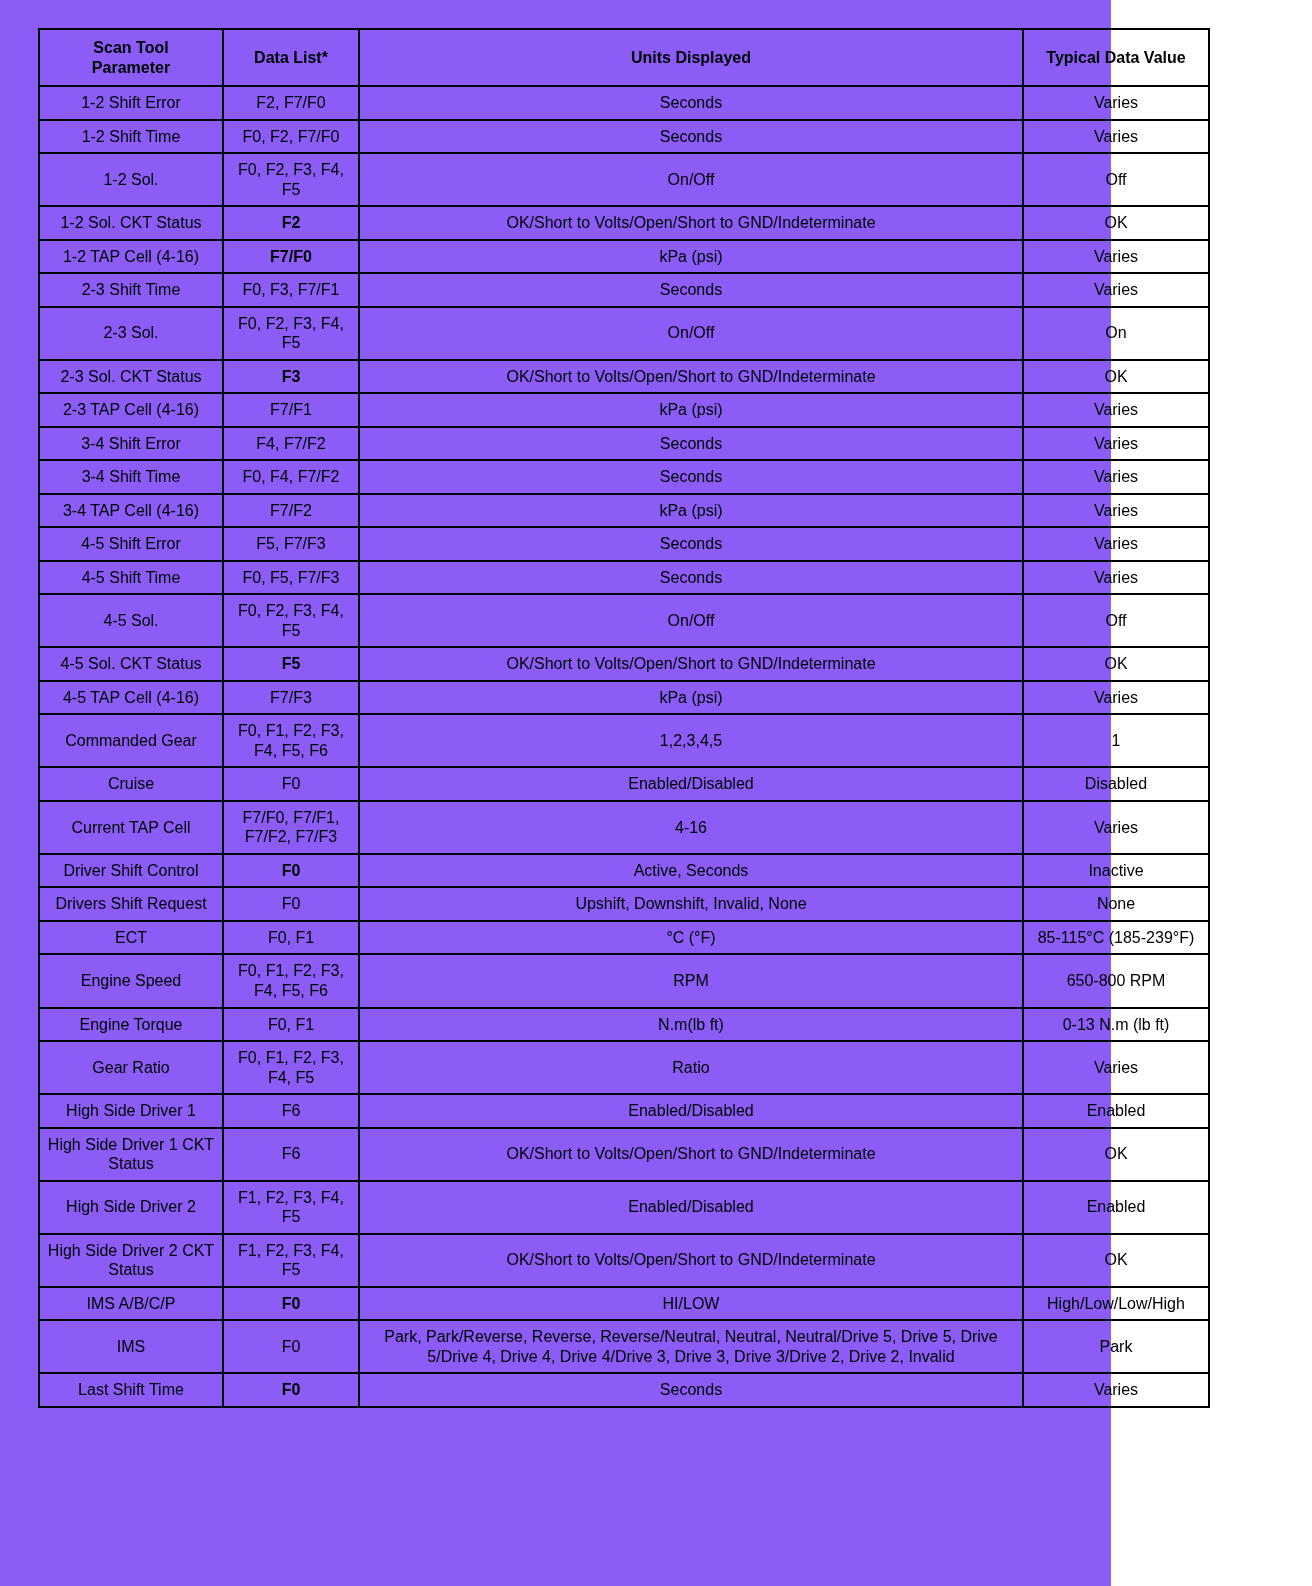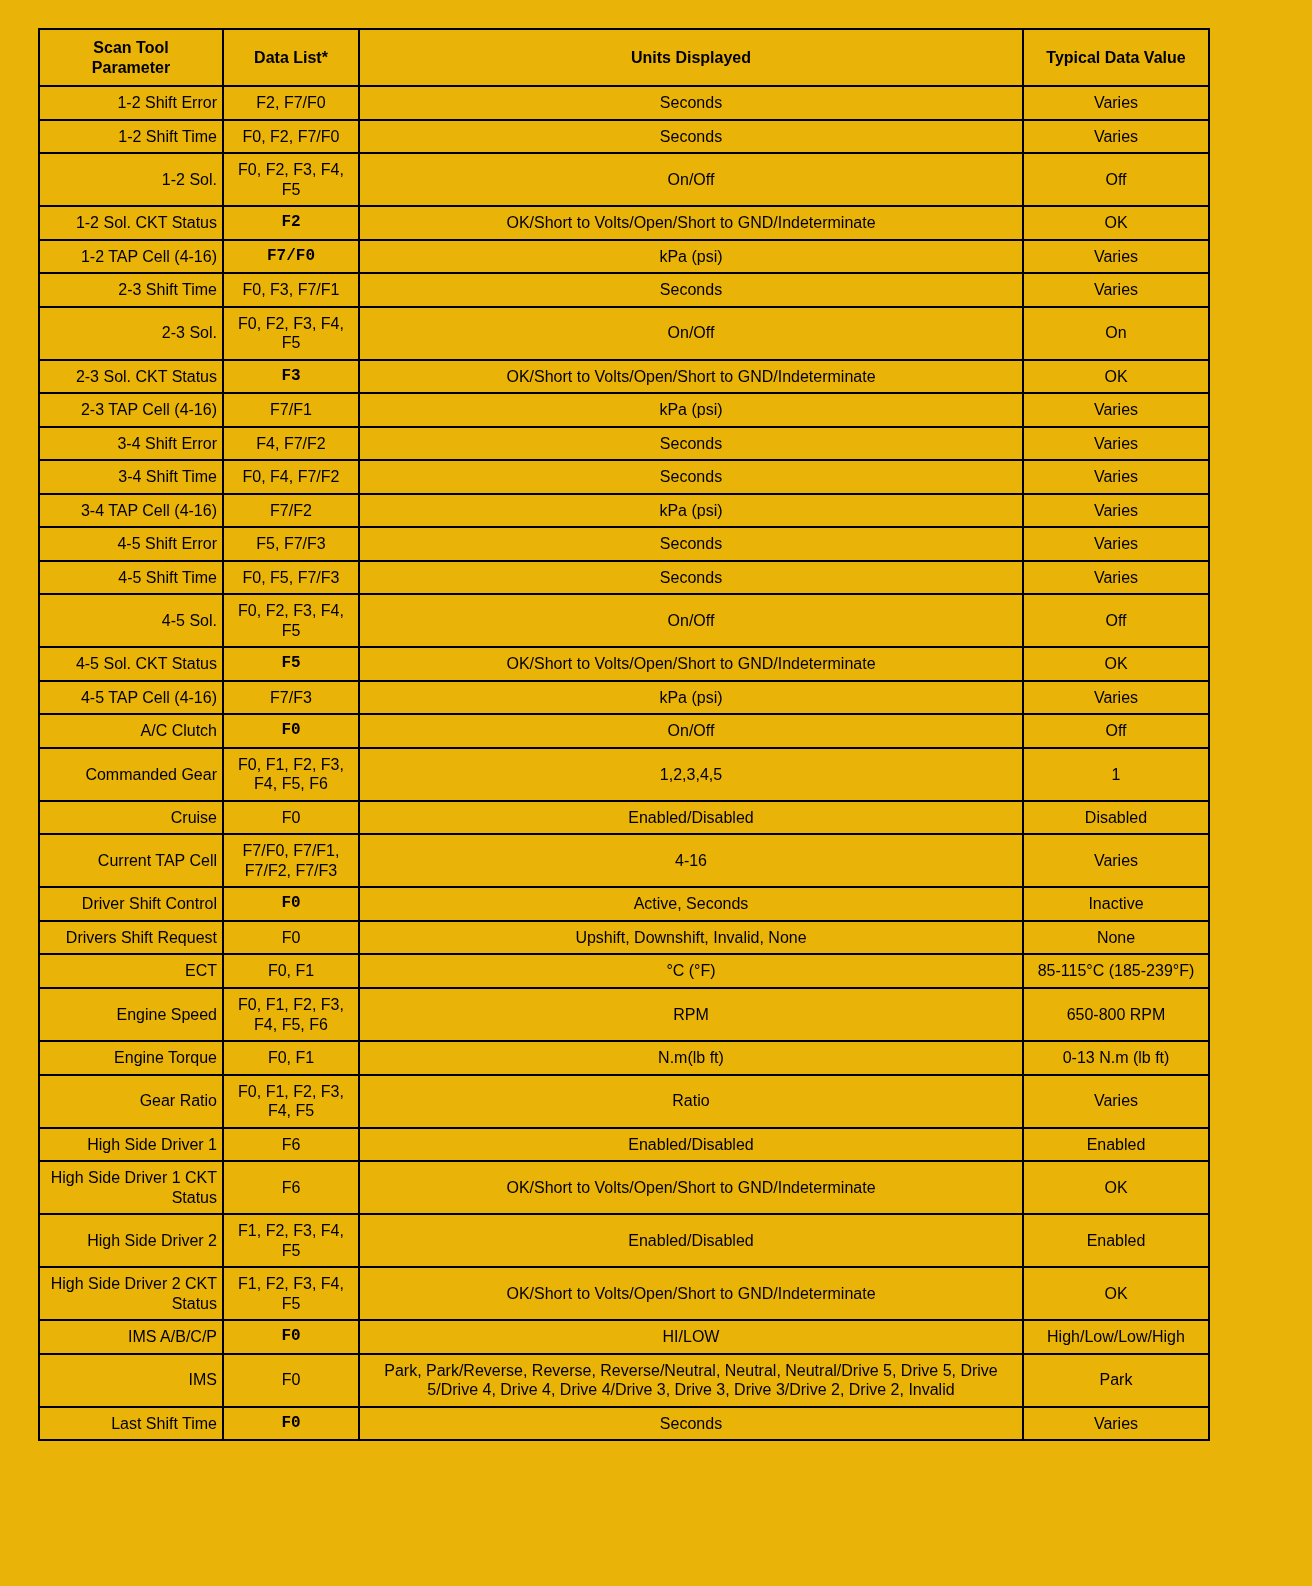--- a/index.html
+++ b/index.html
@@ -3,23 +3,23 @@
 <meta charset="utf-8">
 <style>
   html, body {
     margin: 0;
     padding: 0;
     background: #ffffff;
     font-family: "Liberation Sans", sans-serif;
     color: #000000;
   }
   .page {
-    width: 1312px;
+    width: 1111px;
     min-height: 1586px;
-    background: #eab308;
+    background: #8b5cf6;
     box-sizing: border-box;
     padding: 28px 0 8px 38px;
   }
   table.scan-table {
     border-collapse: collapse;
     table-layout: fixed;
     width: 1170px;
   }
   table.scan-table col.c-param  { width: 184px; }
   table.scan-table col.c-list   { width: 136px; }
@@ -34,29 +34,28 @@
     vertical-align: middle;
     overflow-wrap: break-word;
   }
   table.scan-table th {
     font-weight: bold;
     text-align: center;
     white-space: pre-line;
     padding: 8px 4px;
   }
   td.param {
-    text-align: right;
+    text-align: center;
     padding-left: 6px;
   }
   td.center {
     text-align: center;
   }
   td.bold-cell {
     font-weight: bold;
-    font-family: Liberation Mono, monospace;
   }
 </style>
 </head>
 <body>
 
 <div class="page">
   <table class="scan-table">
     <colgroup>
       <col class="c-param">
       <col class="c-list">
@@ -170,26 +169,20 @@
           <td class="center">OK/Short to Volts/Open/Short to GND/Indeterminate</td>
           <td class="center">OK</td>
         </tr>
         <tr>
           <td class="param">4-5 TAP Cell (4-16)</td>
           <td class="center">F7/F3</td>
           <td class="center">kPa (psi)</td>
           <td class="center">Varies</td>
         </tr>
         <tr>
-          <td class="param">A/C Clutch</td>
-          <td class="center bold-cell">F0</td>
-          <td class="center">On/Off</td>
-          <td class="center">Off</td>
-        </tr>
-        <tr>
           <td class="param">Commanded Gear</td>
           <td class="center">F0, F1, F2, F3, F4, F5, F6</td>
           <td class="center">1,2,3,4,5</td>
           <td class="center">1</td>
         </tr>
         <tr>
           <td class="param">Cruise</td>
           <td class="center">F0</td>
           <td class="center">Enabled/Disabled</td>
           <td class="center">Disabled</td>

